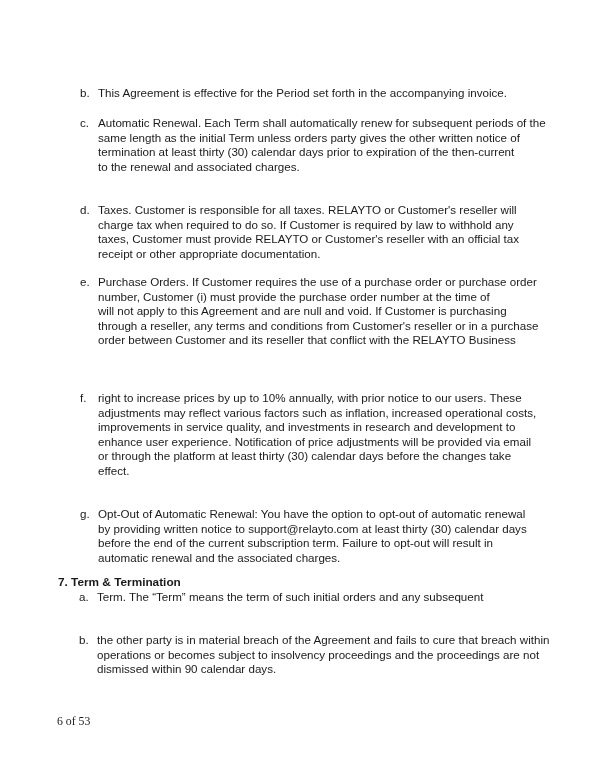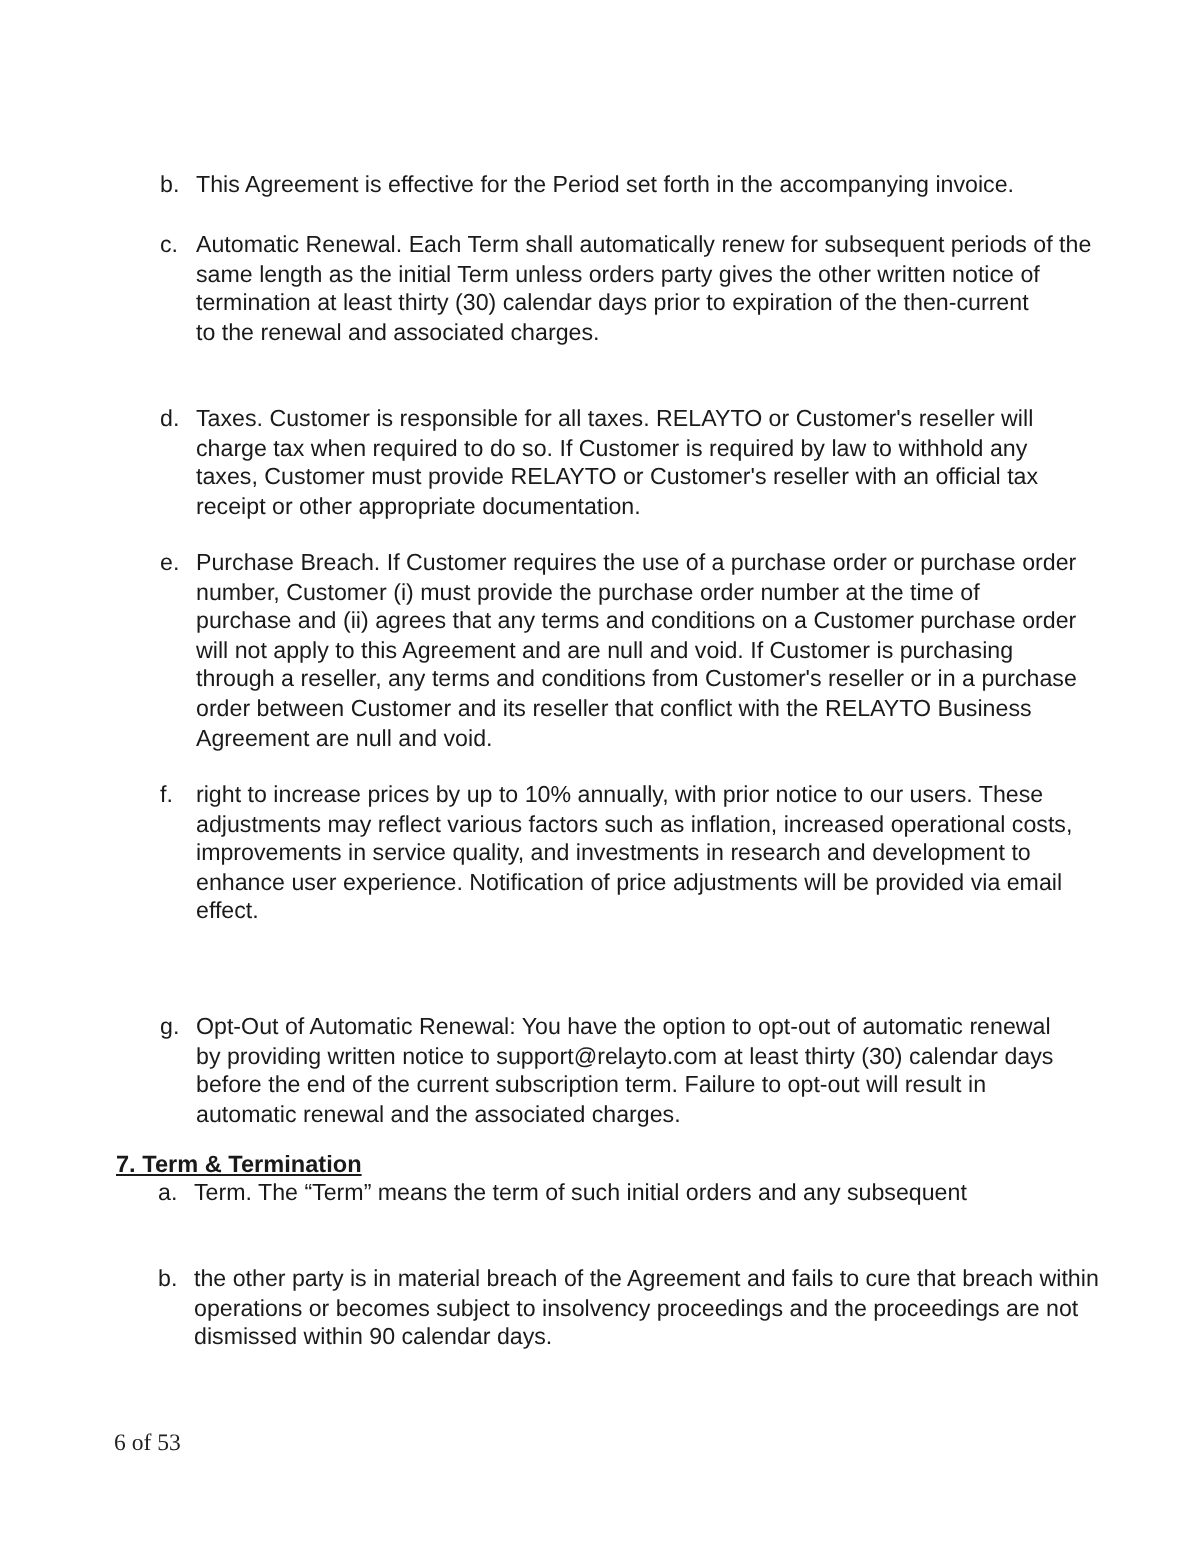--- a/index.html
+++ b/index.html
@@ -42,21 +42,20 @@
       display: block;
       white-space: nowrap;
     }
     .section-heading {
       position: absolute;
       left: 58px;
       top: 575px;
       font-size: 11.8px;
       font-weight: bold;
       line-height: 14.6px;
-      text-decoration: underline;
     }
     .sub-item { left: 79px; width: 480px; }
     .page-number {
       position: absolute;
       left: 57px;
       top: 714px;
       font-family: Liberation Serif, serif;
       font-size: 11.8px;
       color: #222;
     }
@@ -89,37 +88,36 @@
       <span class="line">Taxes. Customer is responsible for all taxes. RELAYTO or Customer's reseller will</span>
       <span class="line">charge tax when required to do so. If Customer is required by law to withhold any</span>
       <span class="line">taxes, Customer must provide RELAYTO or Customer's reseller with an official tax</span>
       <span class="line">receipt or other appropriate documentation.</span>
     </span>
   </div>
 
   <div class="item" style="top:275px;">
     <span class="marker">e.</span>
     <span class="body">
-      <span class="line">Purchase Breach. If Customer requires the use of a purchase order or purchase order</span>
+      <span class="line">Purchase Orders. If Customer requires the use of a purchase order or purchase order</span>
       <span class="line">number, Customer (i) must provide the purchase order number at the time of</span>
-      <span class="line">purchase and (ii) agrees that any terms and conditions on a Customer purchase order</span>
       <span class="line">will not apply to this Agreement and are null and void. If Customer is purchasing</span>
       <span class="line">through a reseller, any terms and conditions from Customer's reseller or in a purchase</span>
       <span class="line">order between Customer and its reseller that conflict with the RELAYTO Business</span>
-      <span class="line">Agreement are null and void.</span>
     </span>
   </div>
 
   <div class="item" style="top:391px;">
     <span class="marker">f.</span>
     <span class="body">
       <span class="line">right to increase prices by up to 10% annually, with prior notice to our users. These</span>
       <span class="line">adjustments may reflect various factors such as inflation, increased operational costs,</span>
       <span class="line">improvements in service quality, and investments in research and development to</span>
       <span class="line">enhance user experience. Notification of price adjustments will be provided via email</span>
+      <span class="line">or through the platform at least thirty (30) calendar days before the changes take</span>
       <span class="line">effect.</span>
     </span>
   </div>
 
   <div class="item" style="top:507px;">
     <span class="marker">g.</span>
     <span class="body">
       <span class="line">Opt-Out of Automatic Renewal: You have the option to opt-out of automatic renewal</span>
       <span class="line">by providing written notice to support@relayto.com at least thirty (30) calendar days</span>
       <span class="line">before the end of the current subscription term. Failure to opt-out will result in</span>

